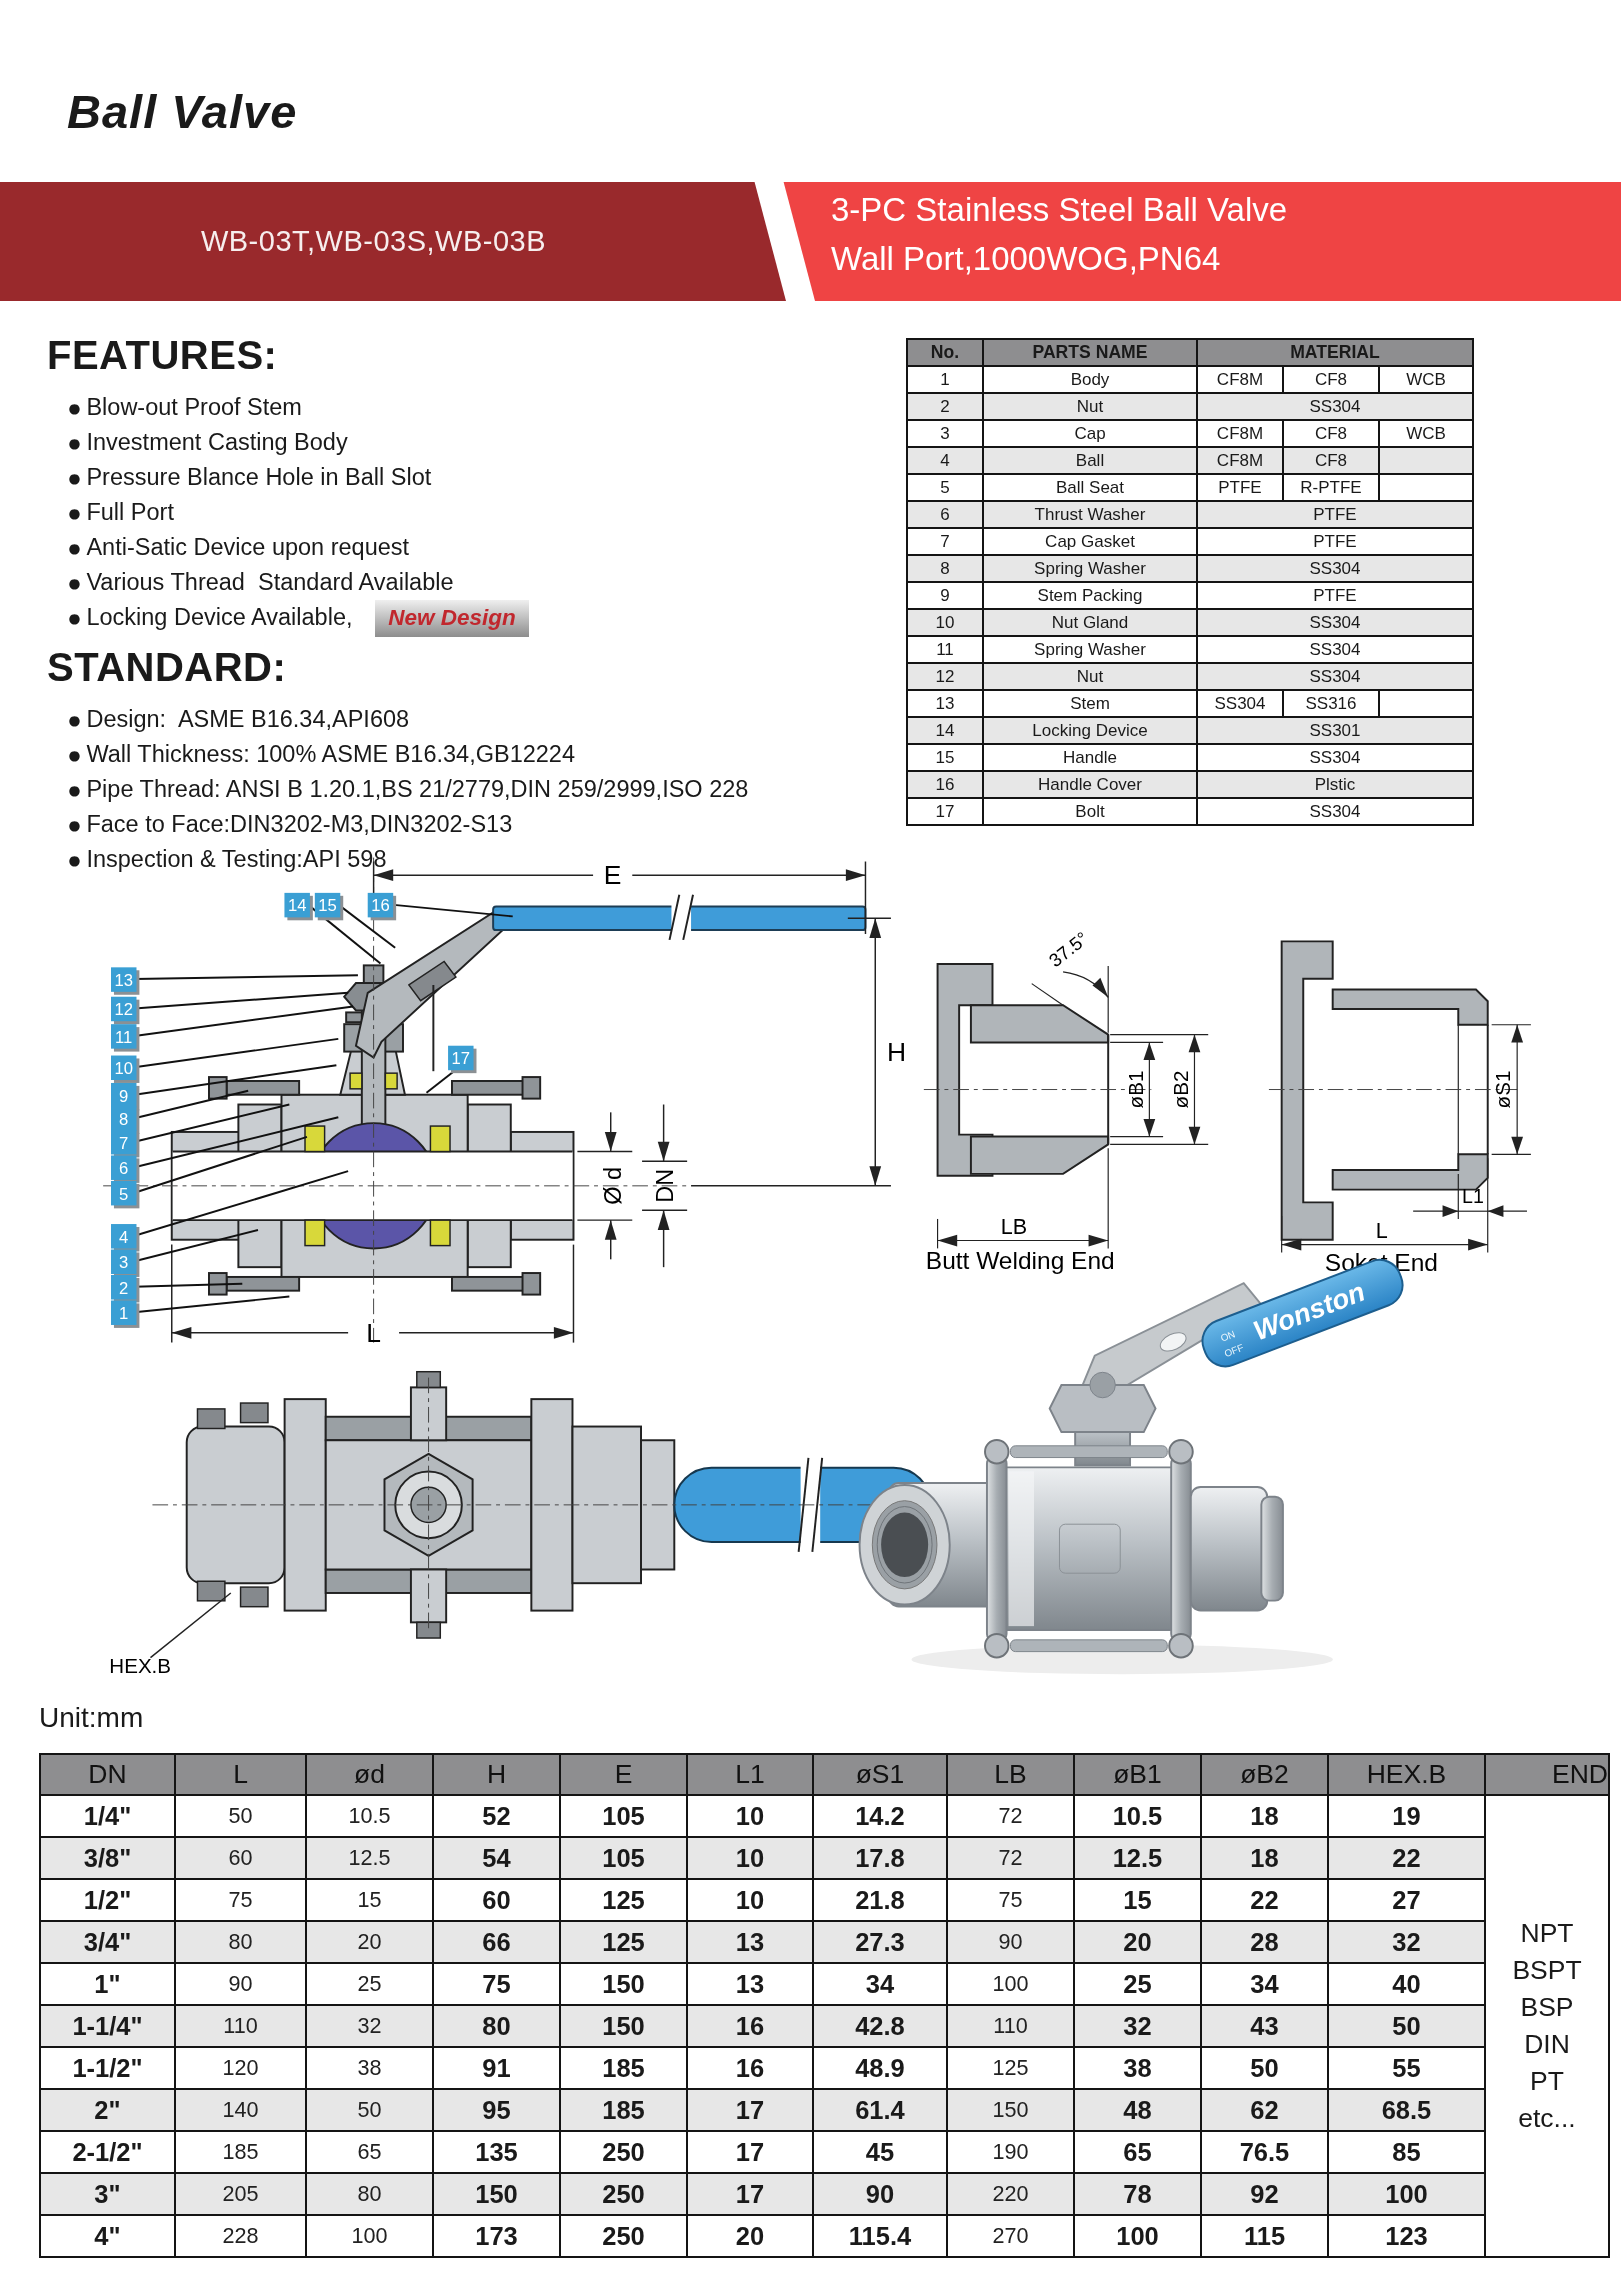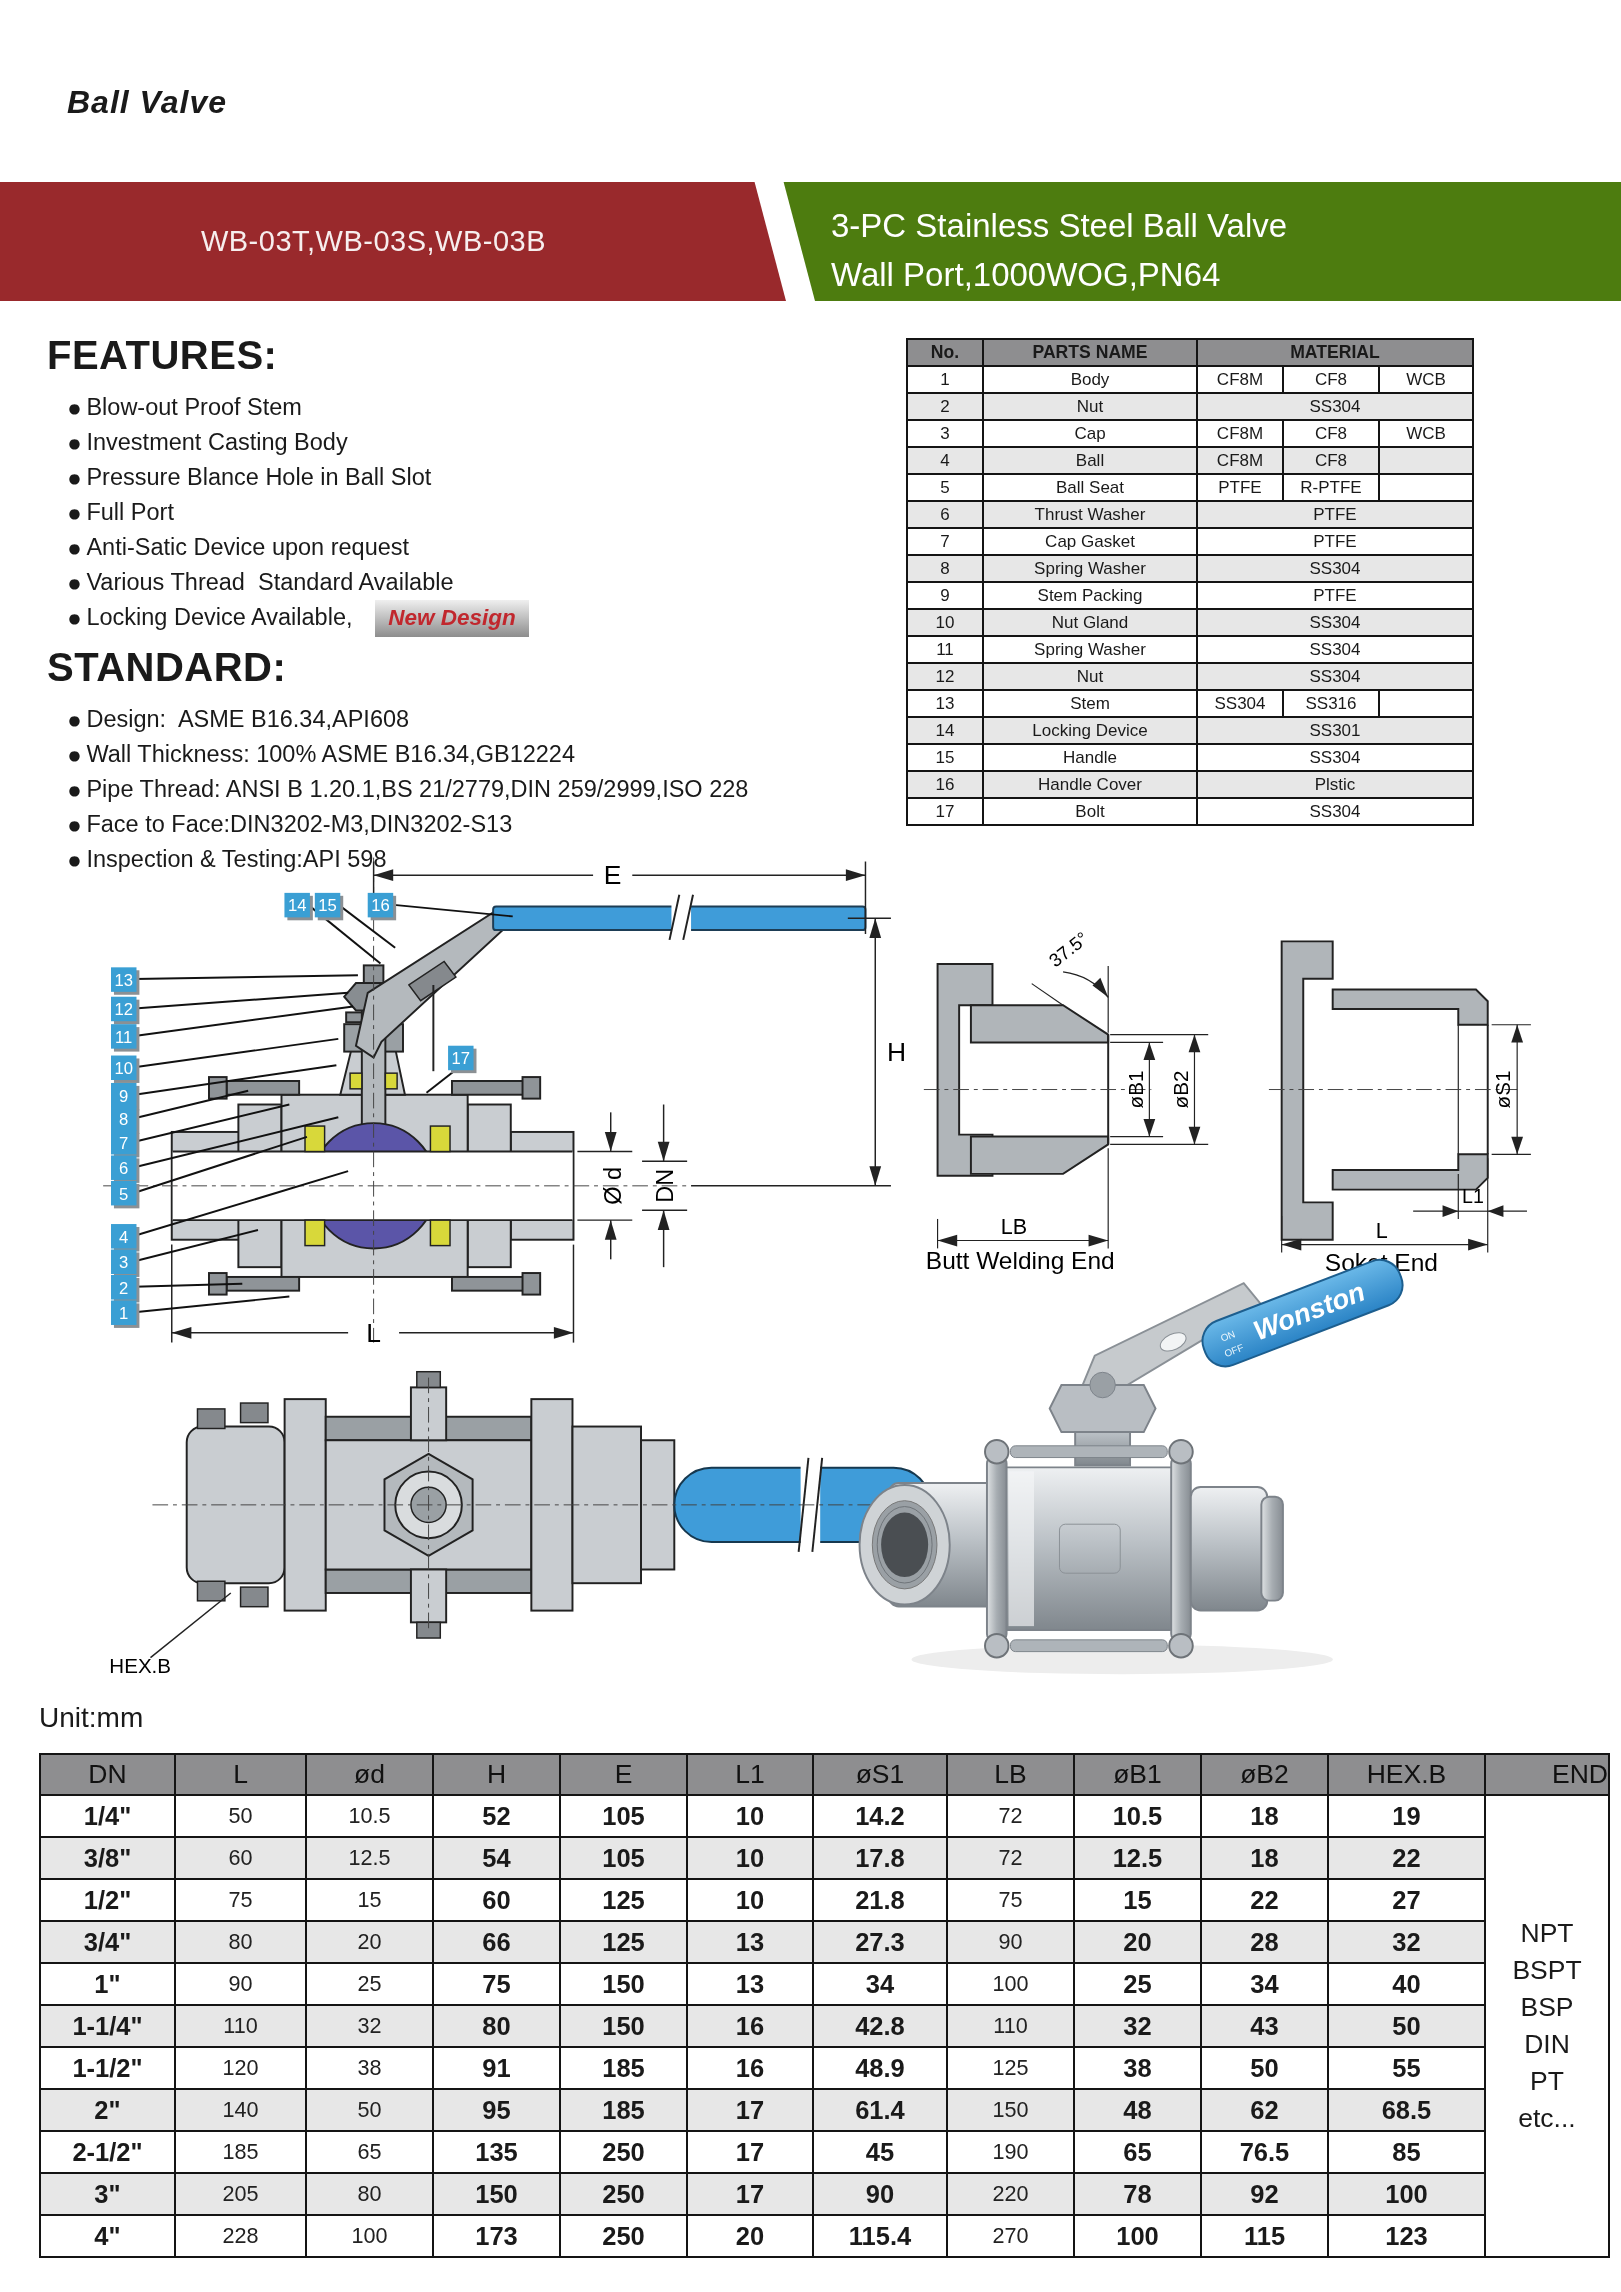--- a/index.html
+++ b/index.html
@@ -1,29 +1,29 @@
 <!DOCTYPE html>
 <html><head>
 <meta charset="utf-8">
 <style>
   html,body{margin:0;padding:0;background:#ffffff;}
   .page{position:relative;width:1621px;height:2293px;background:#fff;overflow:hidden;
         font-family:"Liberation Sans","DejaVu Sans",sans-serif;color:#1a1a1a;}
   .abs{position:absolute;}
 
   
-  .doc-title{left:67px;top:84px;font-size:32px;font-weight:bold;font-style:italic;letter-spacing:1px;}
+  .doc-title{left:67px;top:84px;font-size:47px;font-weight:bold;font-style:italic;letter-spacing:1px;}
 
   
   .band{top:182px;height:119px;}
   .band-maroon{left:0;width:786px;background:#99292c;clip-path:polygon(0 0,96% 0,100% 100%,0 100%);
                display:flex;align-items:center;justify-content:center;}
   .band-maroon span{color:#f7eeee;font-size:29px;letter-spacing:0.5px;padding-right:39px;}
-  .band-gray{left:766px;width:855px;background:#4d7c0f;clip-path:polygon(17.6px 0,100% 0,100% 100%,49px 100%);
-             color:#fff;font-size:33px;line-height:49px;padding:19px 0 0 65px;box-sizing:border-box;}
+  .band-gray{left:766px;width:855px;background:#ef4444;clip-path:polygon(17.6px 0,100% 0,100% 100%,49px 100%);
+             color:#fff;font-size:33px;line-height:49px;padding:3px 0 0 65px;box-sizing:border-box;}
 
   
   .sec-head{font-size:40px;font-weight:bold;letter-spacing:0.5px;}
   .blist{margin-top:11.8px;}
   .bullet{font-size:23.5px;line-height:34px;white-space:pre;}
   .bullet::before{content:"\25CF";font-family:"DejaVu Sans",sans-serif;font-size:13.7px;
                   vertical-align:2px;margin:0 5.9px 0 21.6px;}
   .badge{display:inline-block;margin-left:22px;padding:1px 13.7px 2px 13.7px;
          background:linear-gradient(#efefef,#8d8d8d);color:#c1272d;
          font-style:italic;font-weight:bold;font-size:22.5px;}

